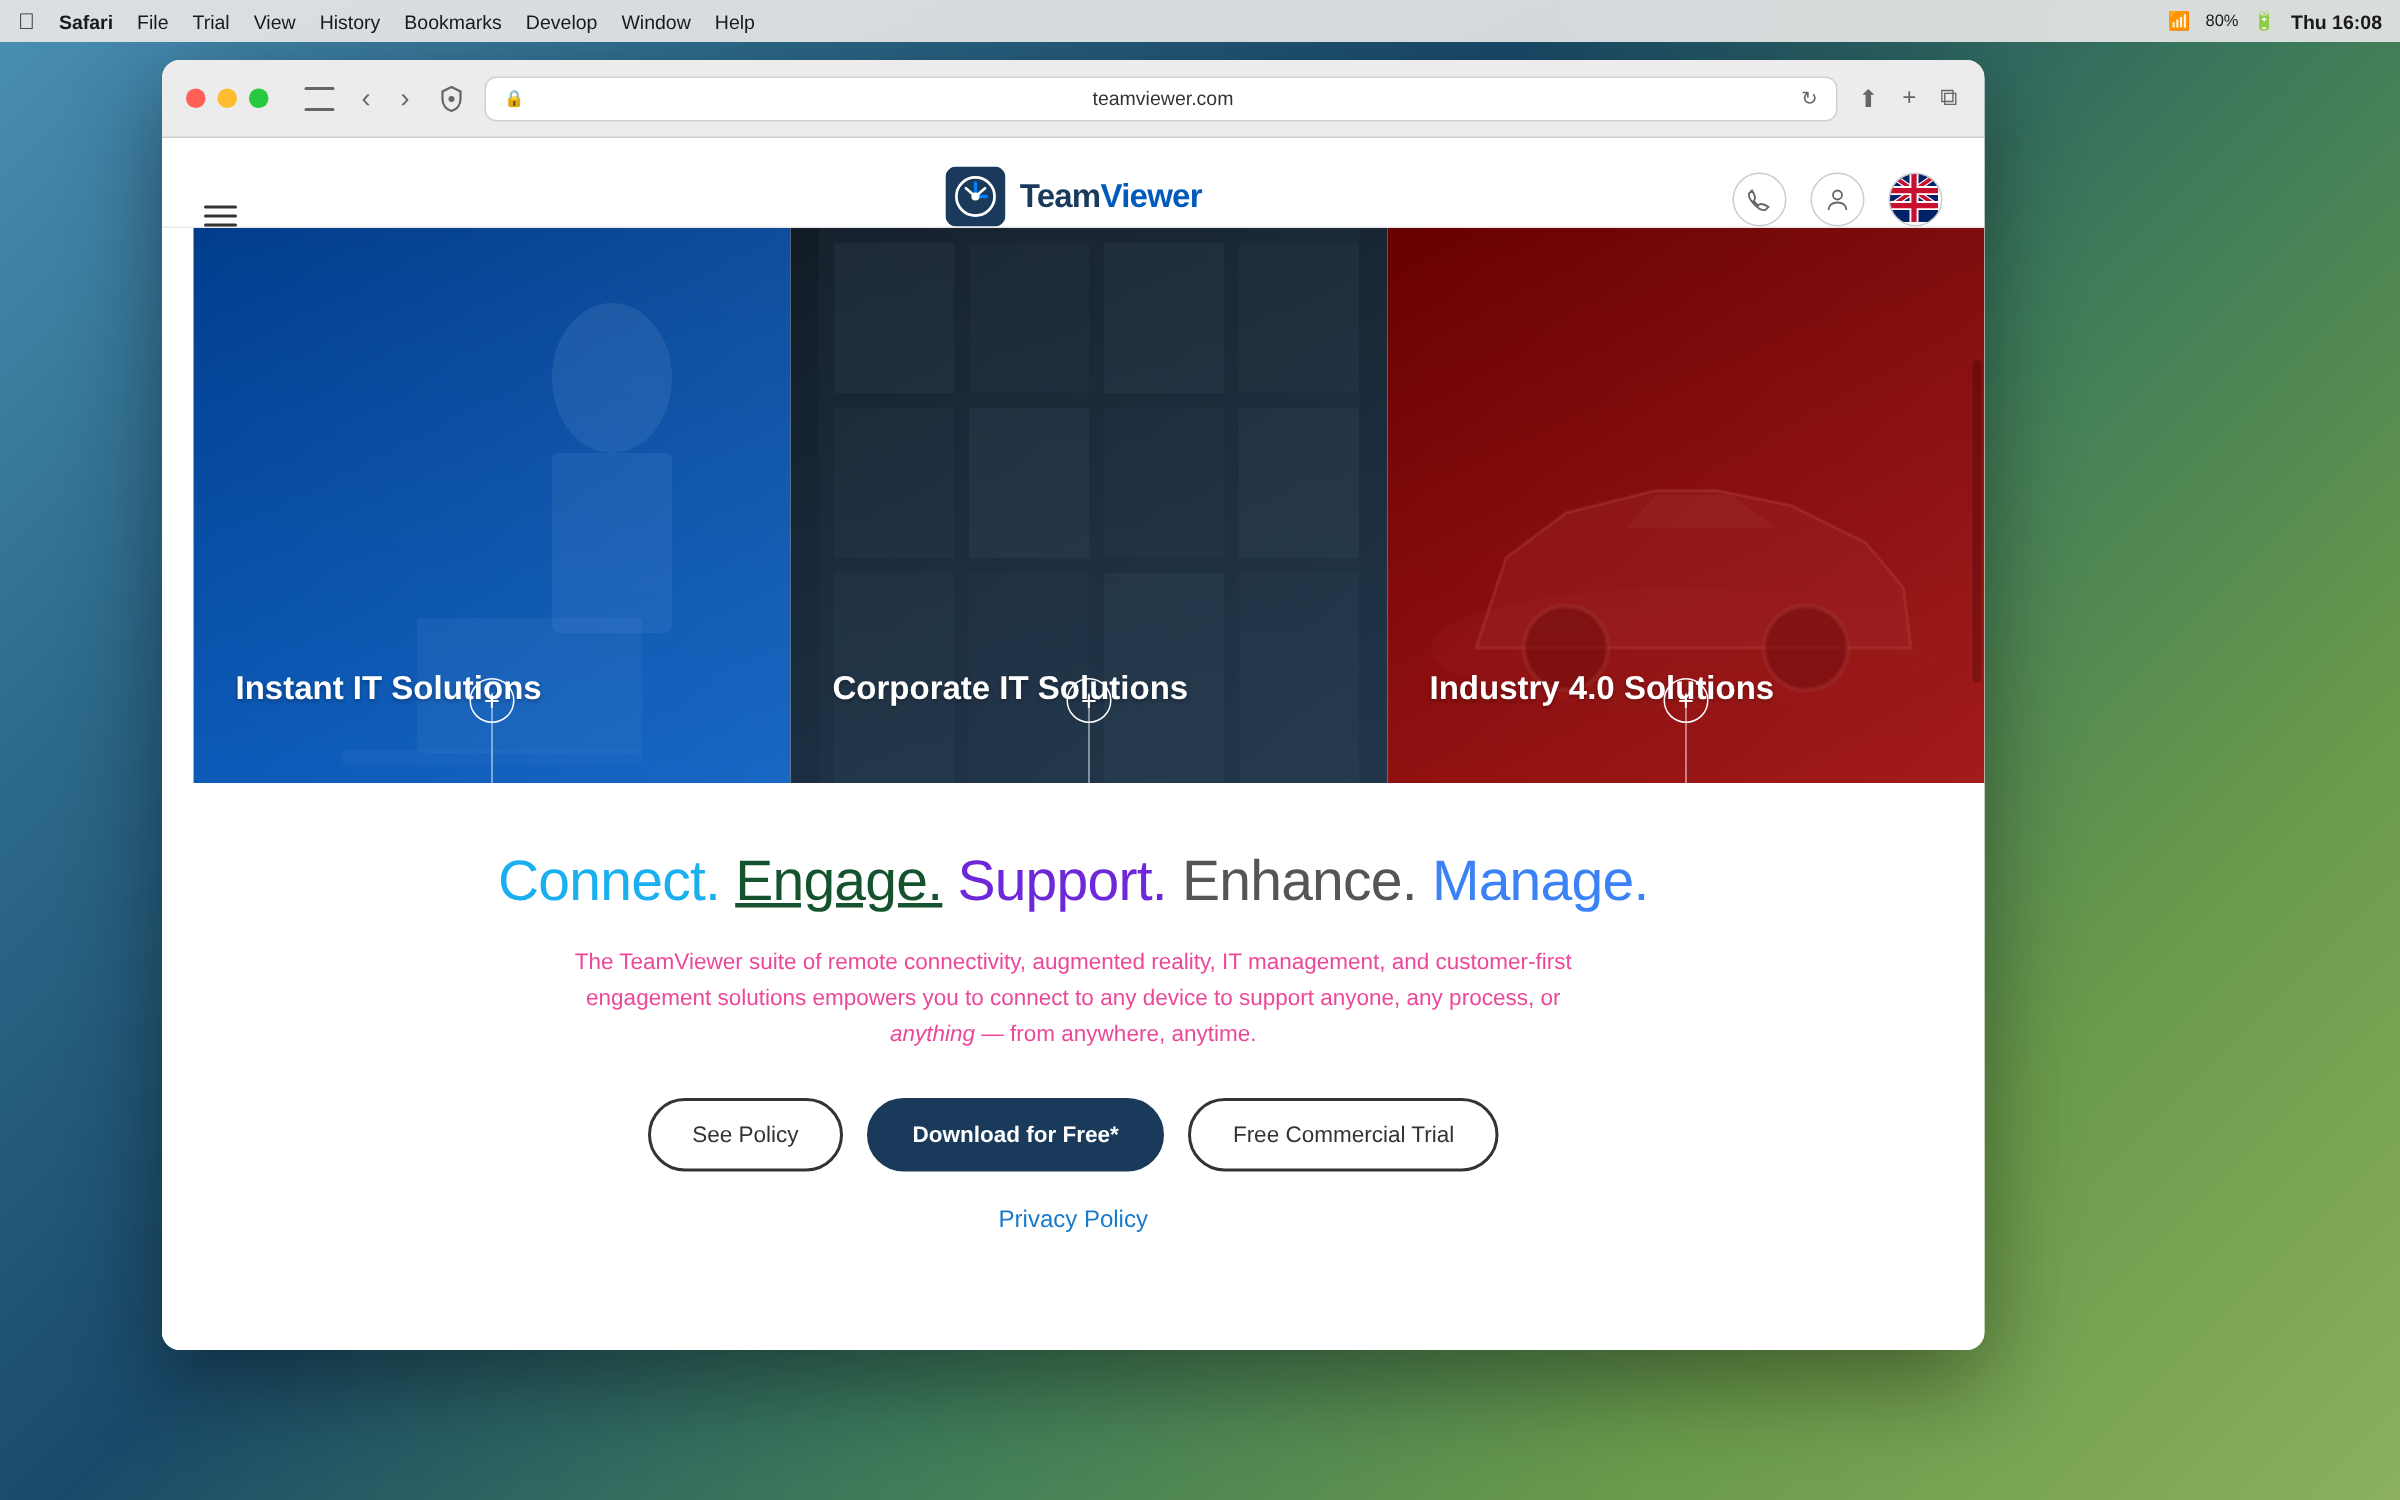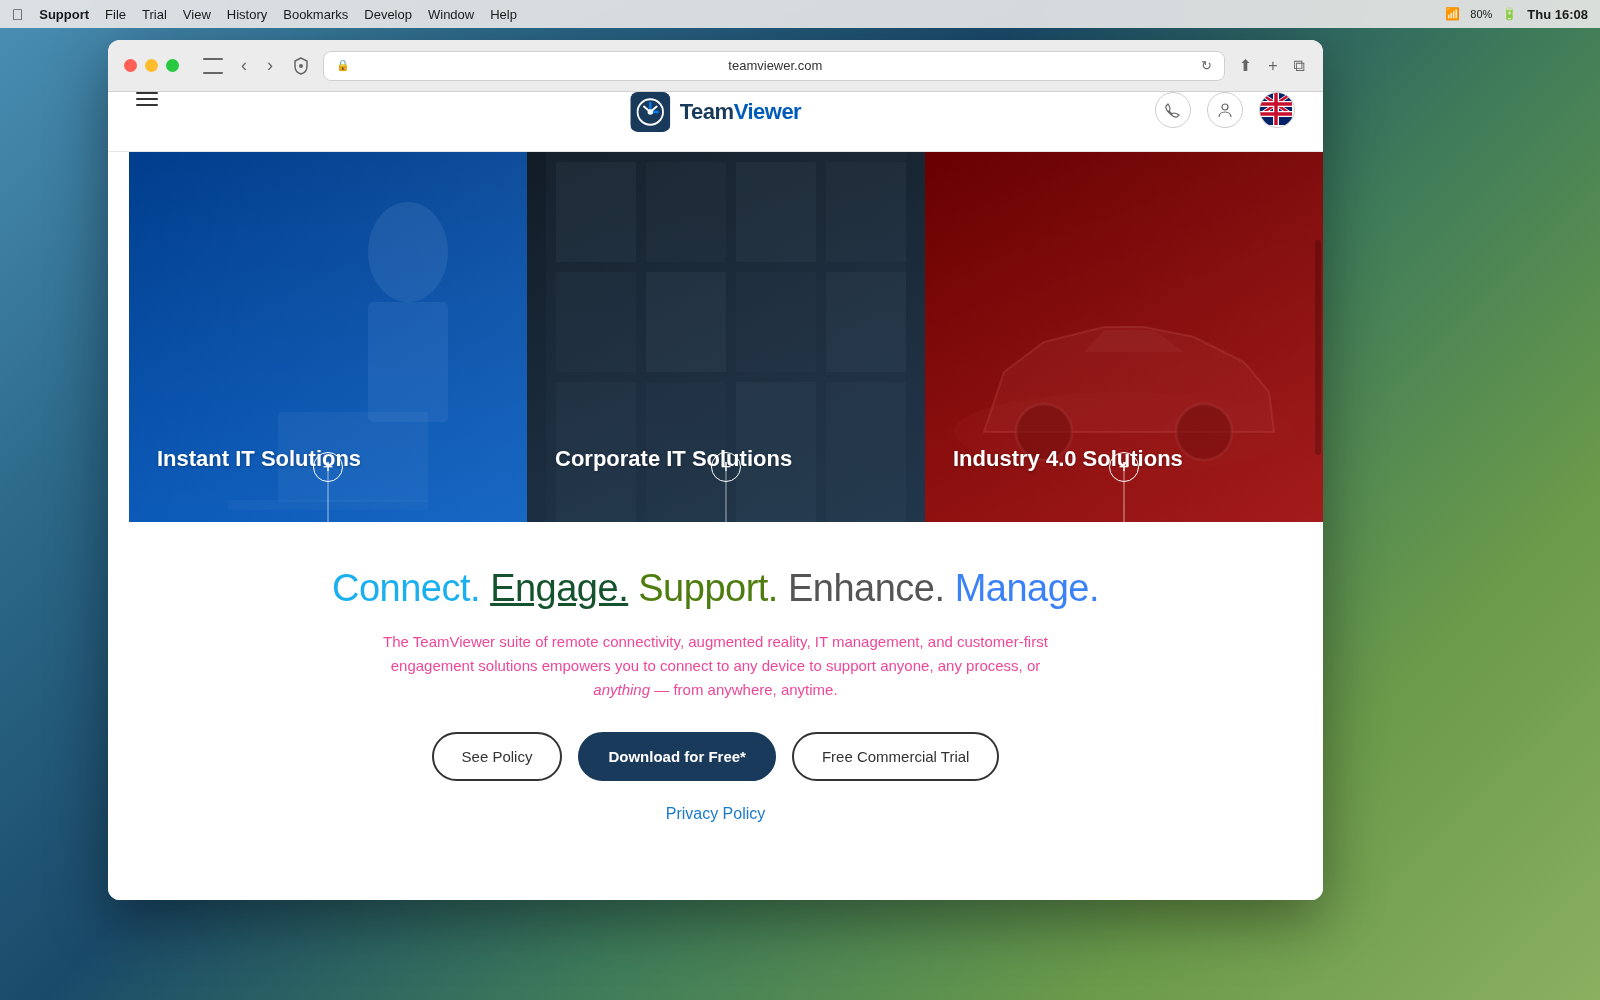--- a/index.html
+++ b/index.html
@@ -197,21 +197,21 @@
       height: calc(860px - 52px);
       overflow: hidden;
       background: #ffffff;
     }
 
     
     .tv-header {
       height: 60px;
       background: #ffffff;
       display: flex;
-      align-items: flex-start;
+      align-items: flex-end;
       justify-content: space-between;
       padding: 0 28px;
       border-bottom: 1px solid #e8e8e8;
     }
 
     .hamburger-menu {
       display: flex;
       flex-direction: column;
       gap: 4px;
       cursor: pointer;
@@ -379,21 +379,21 @@
 
     .tagline {
       font-size: 38px;
       font-weight: 400;
       margin-bottom: 20px;
       letter-spacing: -0.5px;
     }
 
     .tagline .connect { color: #1ab0f0; }
     .tagline .engage { color: #14532d; text-decoration: underline; }
-    .tagline .support { color: #4d7c0f; }
+    .tagline .support { color: #6d28d9; }
     .tagline .enhance { color: #555; }
     .tagline .manage { color: #3b82f6; }
 
     .description {
       font-size: 15px;
       color: #ec4899;
       max-width: 700px;
       margin: 0 auto 30px;
       line-height: 1.6;
     }
@@ -462,21 +462,21 @@
 
   </style>
 </head>
 <body>
 
 <div class="desktop">
 
   <div class="menu-bar">
     <div class="menu-bar-left">
       <span class="apple-logo"></span>
-      <span class="menu-item bold">Support</span>
+      <span class="menu-item bold">Safari</span>
       <span class="menu-item">File</span>
       <span class="menu-item">Trial</span>
       <span class="menu-item">View</span>
       <span class="menu-item">History</span>
       <span class="menu-item">Bookmarks</span>
       <span class="menu-item">Develop</span>
       <span class="menu-item">Window</span>
       <span class="menu-item">Help</span>
     </div>
     <div class="menu-bar-right">

